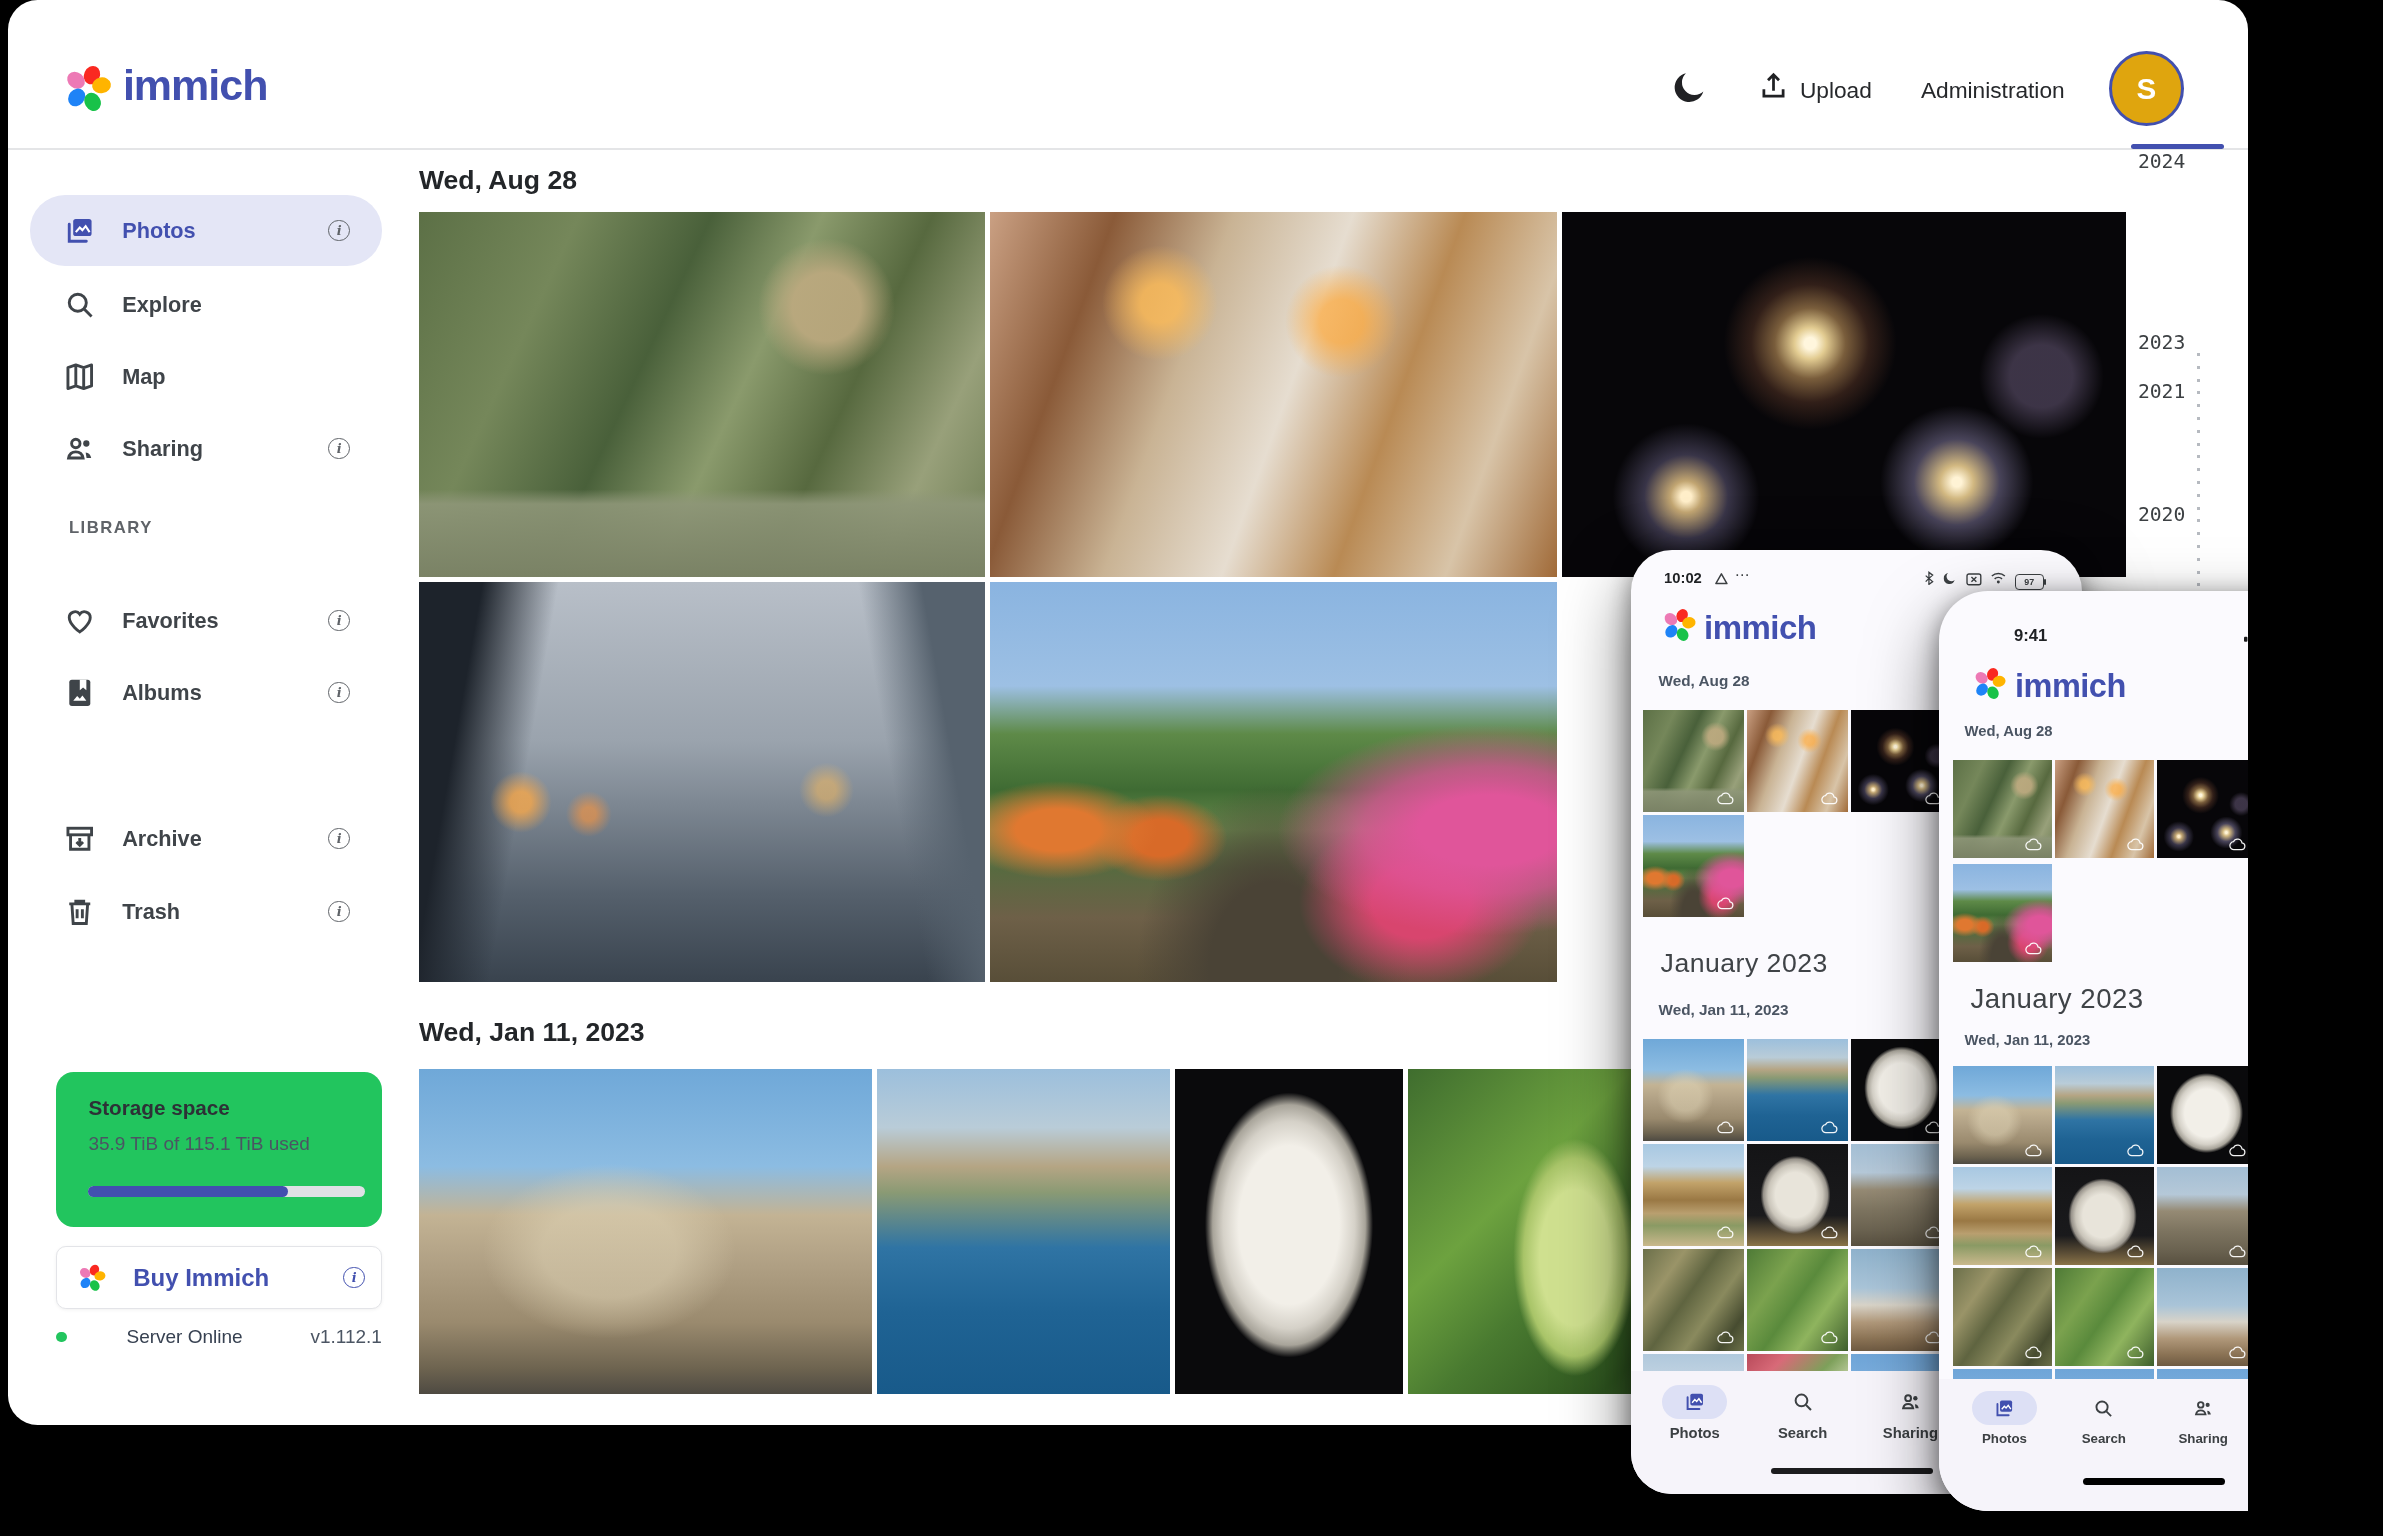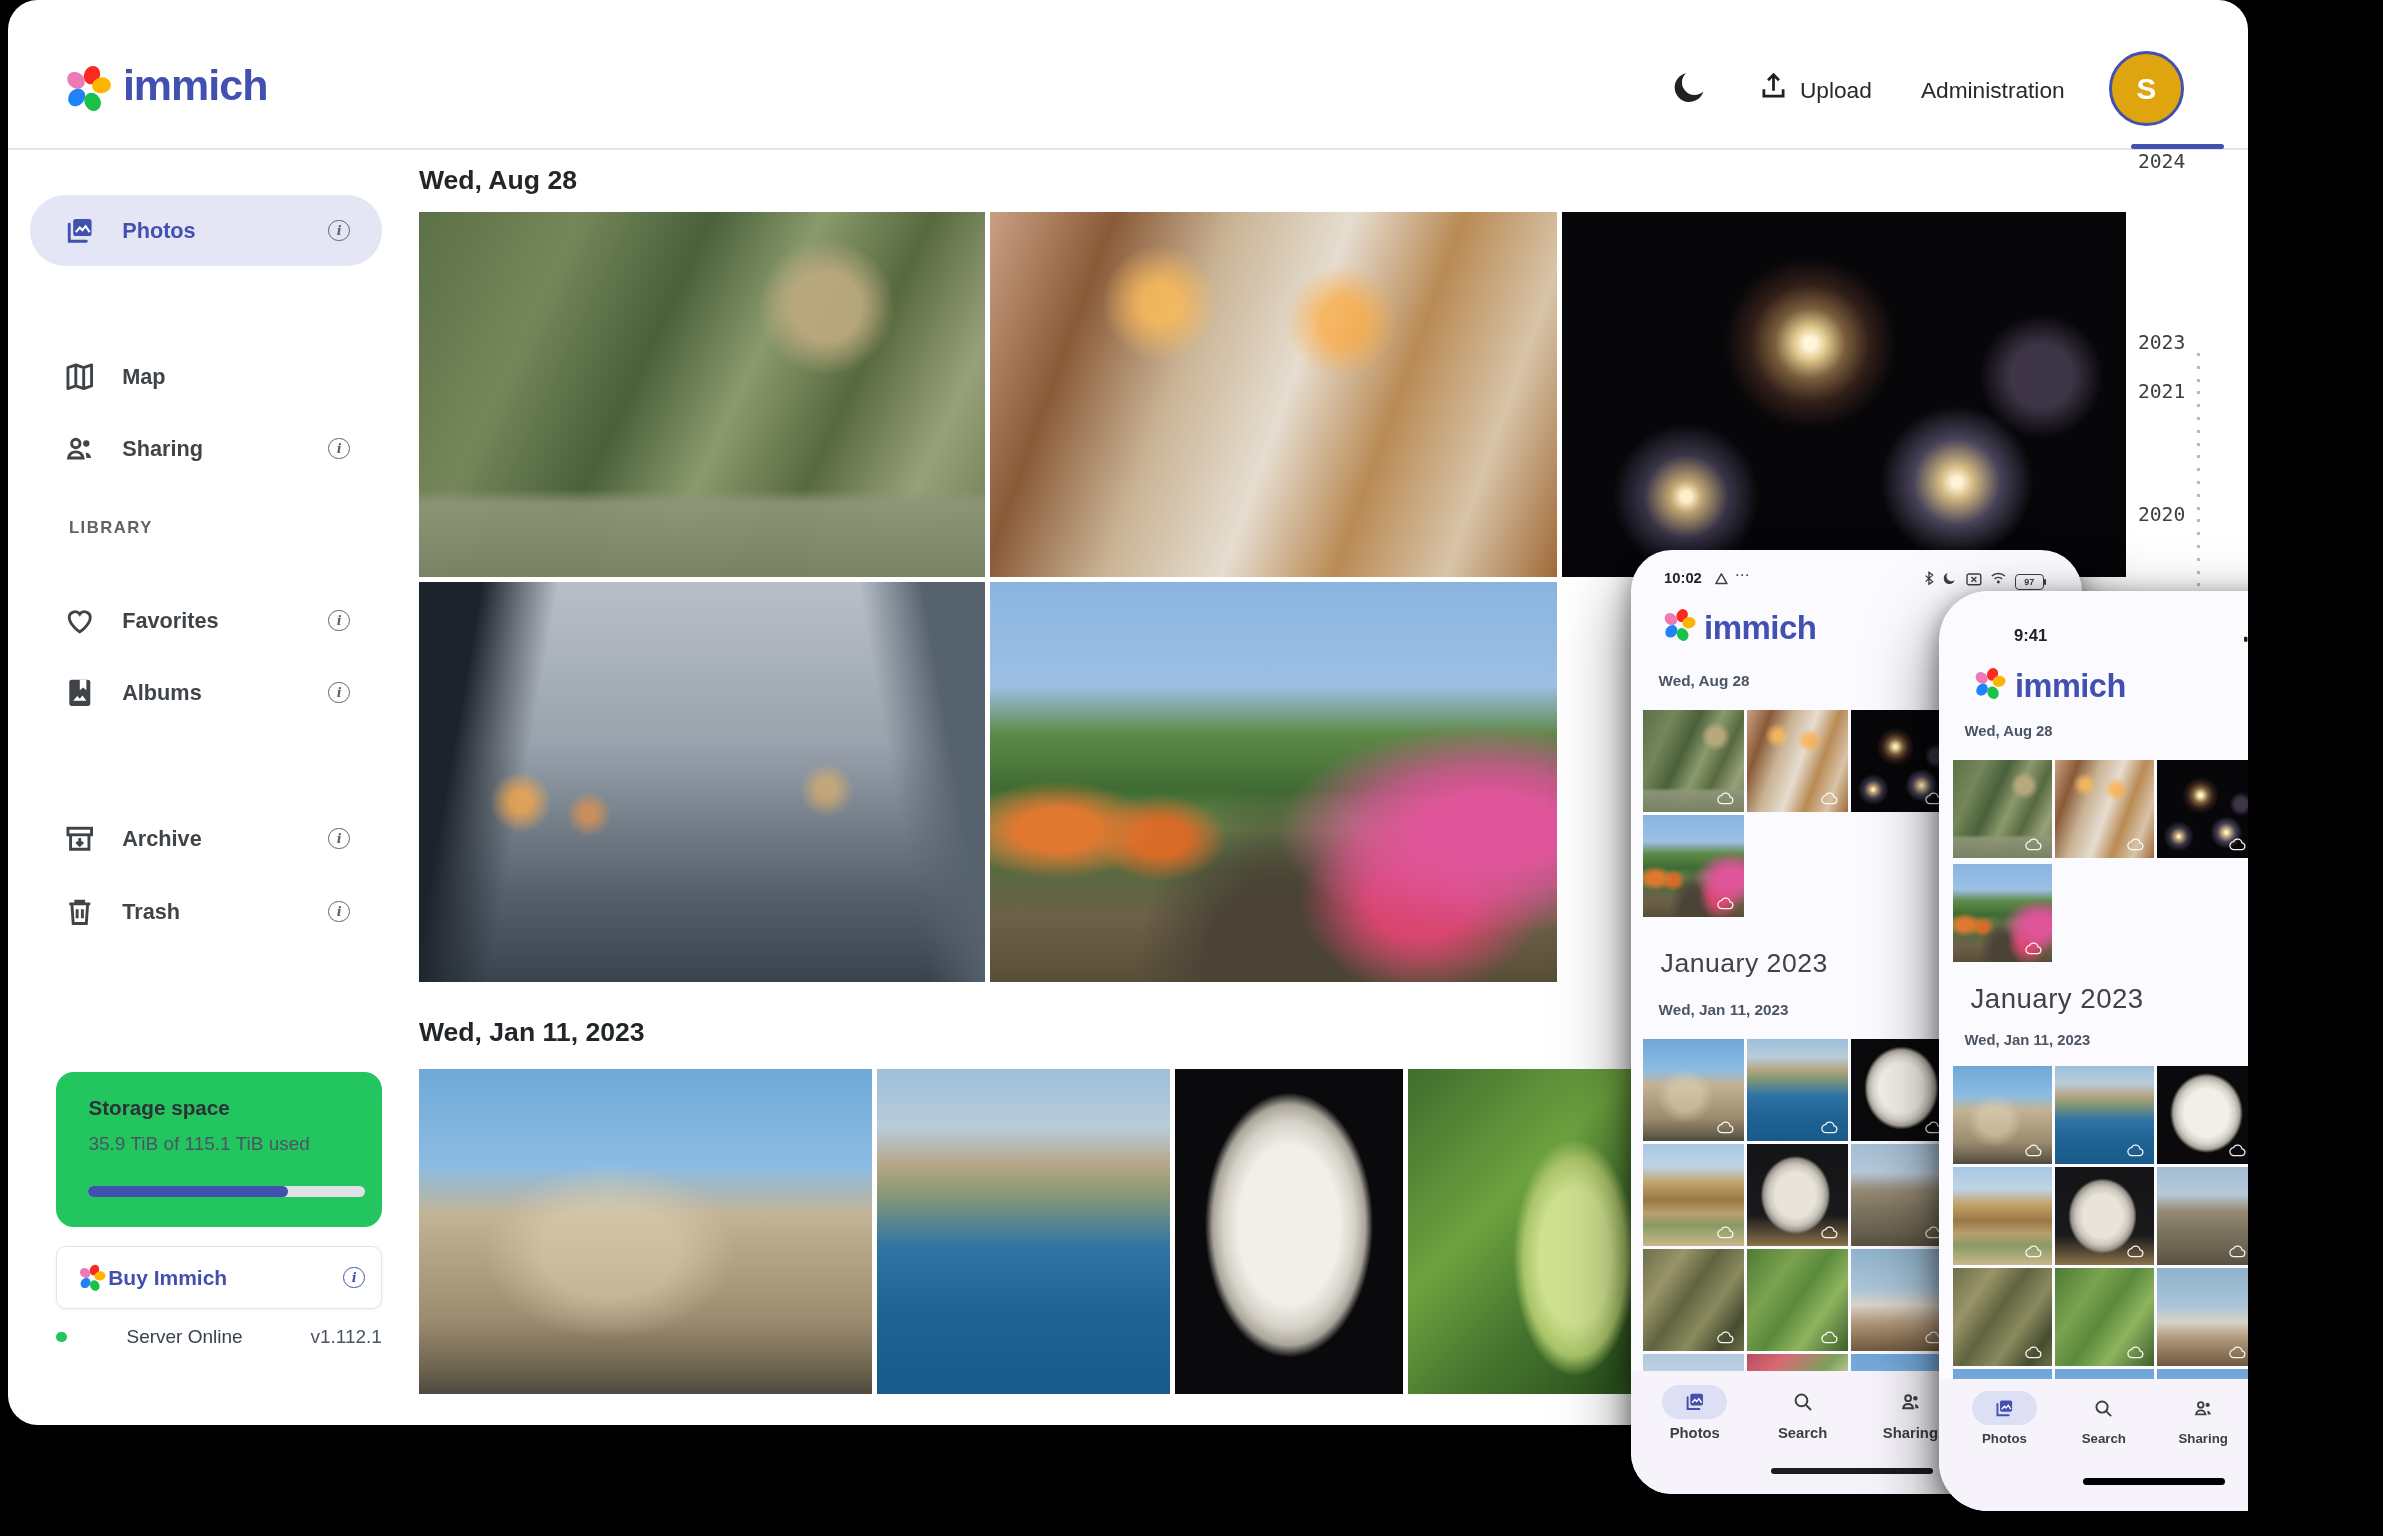--- a/index.html
+++ b/index.html
@@ -37,21 +37,21 @@
   .lib-heading{position:absolute;left:61px;top:518px;font-size:16.7px;font-weight:600;color:#5f6368;letter-spacing:1.5px;}
 
   
   .storage-card{position:absolute;left:48px;top:1072px;width:326px;height:155px;border-radius:17.7px;background:#22c55e;}
   .storage-title{position:absolute;left:32.5px;top:23.6px;font-size:20.7px;font-weight:700;color:#2d3136;}
   .storage-usage{position:absolute;left:32.5px;top:61px;font-size:19px;color:#4b5563;}
   .progress-track{position:absolute;left:32.5px;top:114px;width:277px;height:10.8px;border-radius:5.9px;background:#dfe1e5;}
   .progress-fill{height:100%;border-radius:5.9px;background:#4250af;}
   .buy-btn{position:absolute;left:48px;top:1246px;width:326px;height:63px;border-radius:9.9px;background:#fff;
            border:1px solid #e3e4e8;box-sizing:border-box;display:flex;align-items:center;box-shadow:0 1px 3.9px rgba(0,0,0,.06);}
-  .buy-label{margin-left:2px;font-size:21px;font-weight:700;color:#4250af;}
+  .buy-label{margin-left:27px;font-size:24px;font-weight:700;color:#4250af;}
   .buy-btn .info{border-color:#4250af;color:#4250af;margin-right:15.8px;}
   .server-row{position:absolute;left:48px;top:1326px;width:326px;display:flex;align-items:center;gap:44px;}
   .dot-green{width:10.8px;height:10.8px;border-radius:50%;background:#22c55e;margin-right:15.8px;flex:none;}
   .server-status{font-size:19px;color:#374151;}
   .server-version{margin-left:auto;font-size:19px;color:#4b5563;}
 
   
   .date-header{position:absolute;font-size:26.6px;font-weight:700;color:#232629;}
   .gallery{position:absolute;display:flex;flex-wrap:wrap;}
   .g5{gap:4.9px;} .g3{gap:3px;}
@@ -149,20 +149,29 @@
       <span class="sicon">
         <svg width="31.5" height="31.5" viewBox="0 0 24 24" fill="none" stroke="#4250af" stroke-width="2.2">
             <path d="M4 7v13h13" stroke-linecap="round"></path>
             <rect x="7" y="3" width="14" height="13" rx="2" fill="#4250af" stroke="none"></rect>
             <path d="M9 13l3-3.5 2 2 2.5-3 3 4.5" stroke="#fff" stroke-width="1.6" fill="none"></path>
           </svg>
       </span>
       <span class="slabel">Photos</span>
       <span class="info">i</span>
     </div>
+    <div class="side-item" style="top:269px;">
+      <span class="sicon">
+        <svg width="31.5" height="31.5" viewBox="0 0 24 24" fill="none" stroke="#3f4449" stroke-width="2.2">
+            <circle cx="10.5" cy="10.5" r="6.5"></circle>
+            <path d="M15.5 15.5 21 21"></path>
+          </svg>
+      </span>
+      <span class="slabel">Explore</span>
+    </div>
     <div class="side-item" style="top:341px;">
       <span class="sicon">
         <svg width="31.5" height="31.5" viewBox="0 0 24 24" fill="none" stroke="#3f4449" stroke-width="2.2" stroke-linejoin="round">
             <path d="M3 5l6-2 6 2 6-2v16l-6 2-6-2-6 2zM9 3v16M15 5v16"></path>
           </svg>
       </span>
       <span class="slabel">Map</span>
     </div>
     <div class="side-item" style="top:413px;">
       <span class="sicon">

